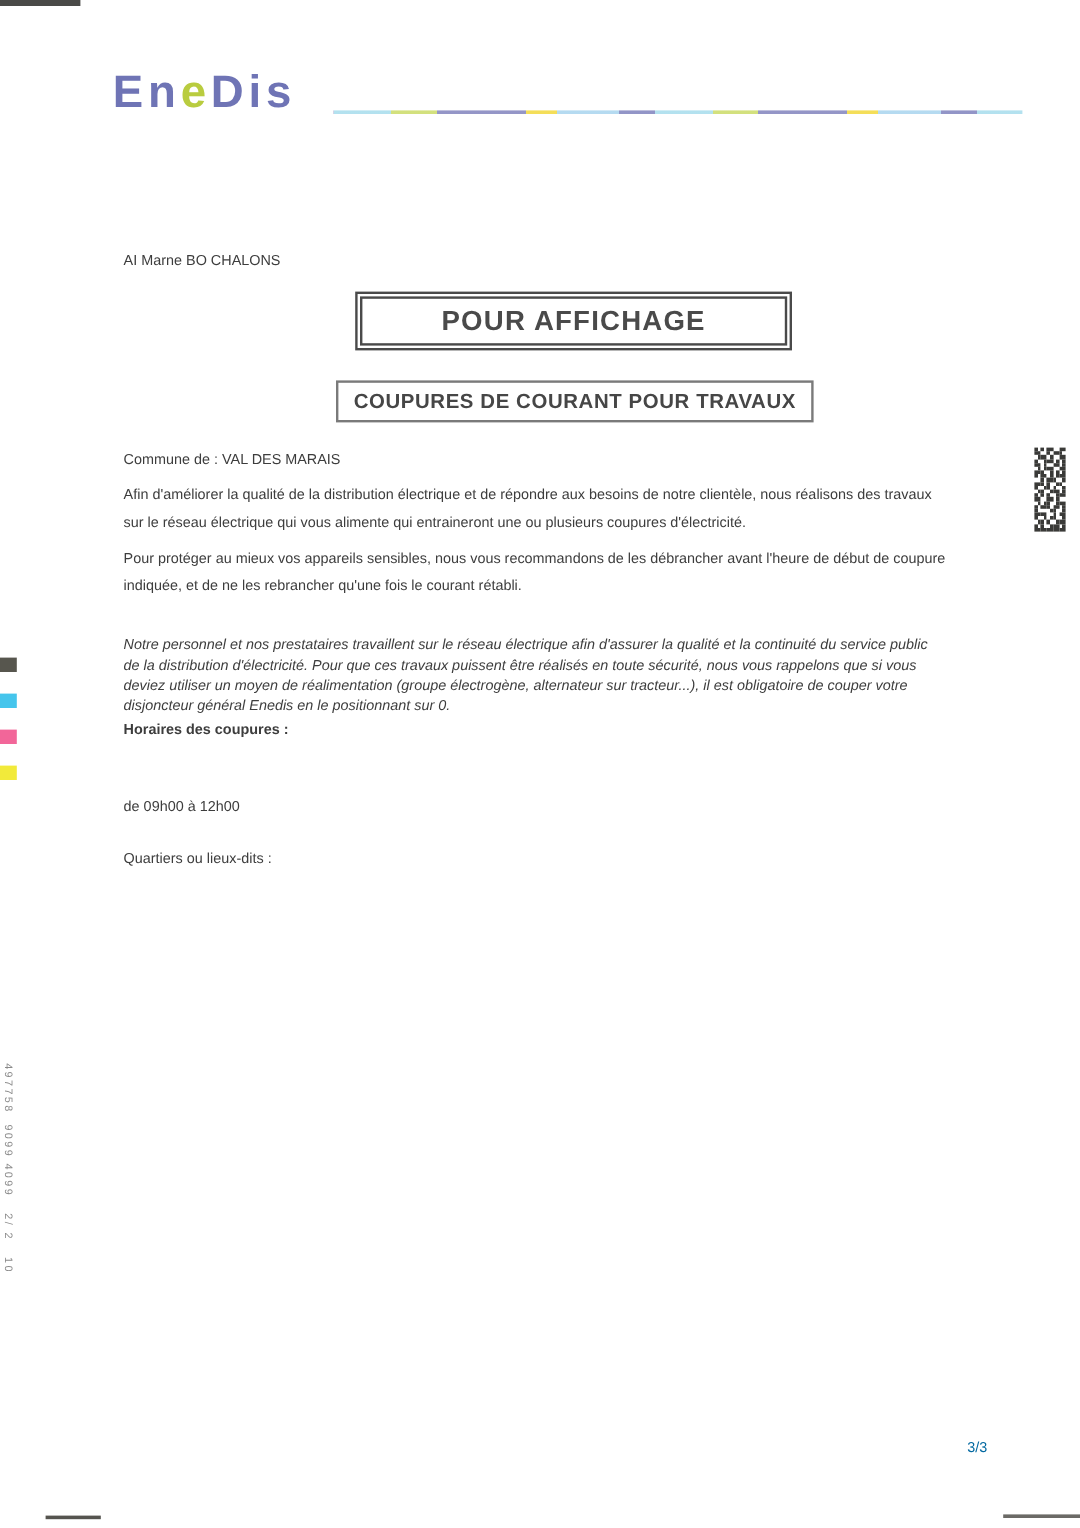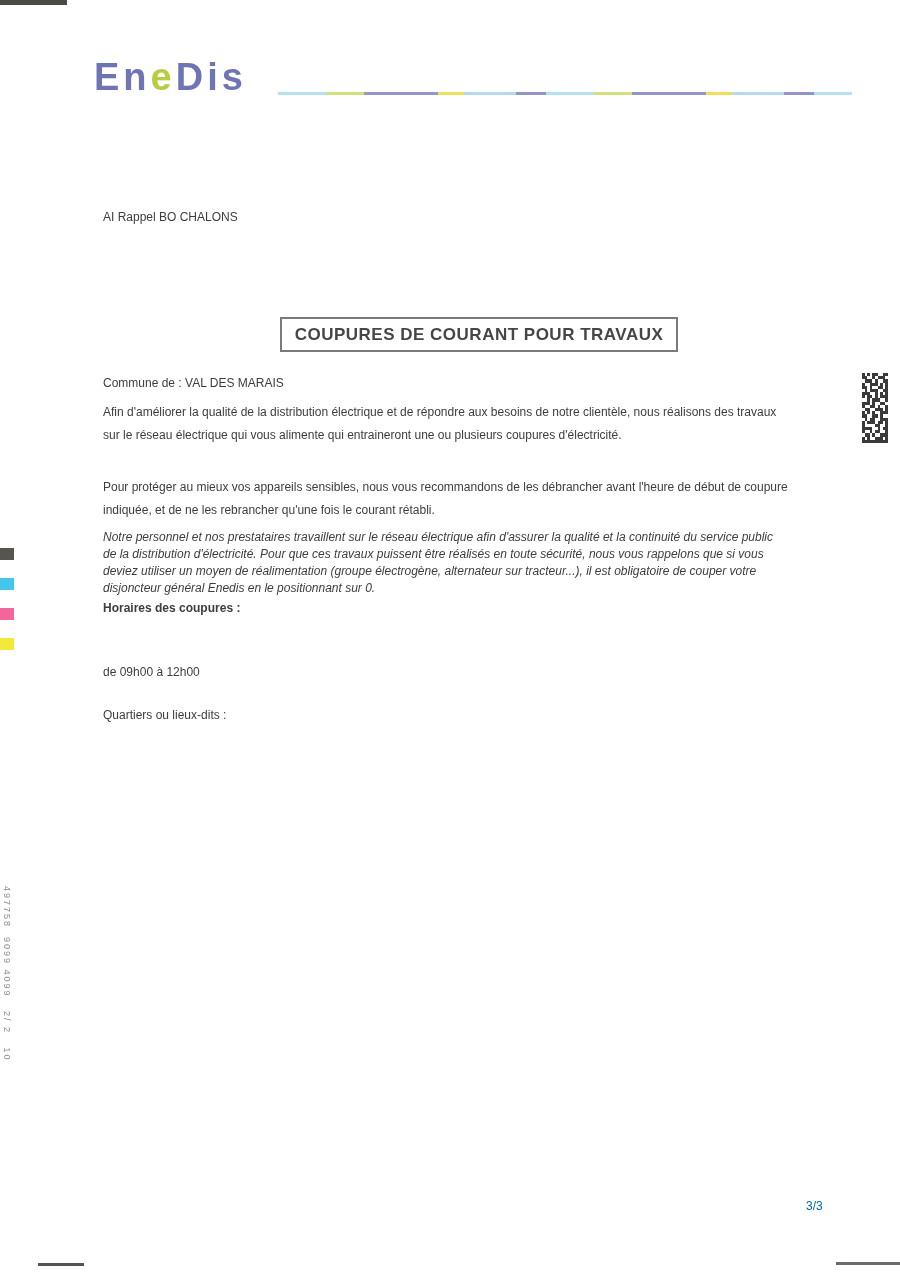--- a/index.html
+++ b/index.html
@@ -35,21 +35,21 @@
   }
   .banner2{
     position:absolute;left:280px;top:317px;width:394px;height:31px;
     border:2px solid #7a7a7a;display:flex;align-items:center;justify-content:center;
     font-size:17px;font-weight:bold;color:#464646;letter-spacing:.5px;
   }
 
   .bodytext{position:absolute;left:103px;width:726px;font-size:12px;white-space:pre-line;}
   .commune{top:376px;}
   .para1{top:401px;line-height:23px;}
-  .para2{top:454px;line-height:23px;margin-top:22px;}
+  .para2{top:454px;line-height:23px;}
   .rappel-title{top:511px;font-style:italic;text-decoration:underline;}
   .rappel-text{top:529px;line-height:17px;font-style:italic;}
   .horaires{top:601px;font-weight:bold;}
   .dateline{top:643px;}
   .timeline{top:665px;}
   .quartiers{top:708px;}
   .addr1{top:729px;}
   .addr2{top:750px;}
 
   
@@ -76,22 +76,25 @@
 
 <div class="page">
 
   <div class="scan-bar-top"></div>
 
   <div class="logo">
     <span class="lp">En</span><span class="lg">e</span><span class="lp">Dis</span>
   </div>
   <div class="divider"></div>
 
-  <div class="bodytext sender">AI Rappel BO CHALONS</div>
-
+  <div class="bodytext sender">AI Marne BO CHALONS</div>
+
+  <div class="banner1">
+    <span>POUR AFFICHAGE</span>
+  </div>
   <div class="banner2">
     <span>COUPURES DE COURANT POUR TRAVAUX</span>
   </div>
 
   <div class="bodytext commune">Commune de : VAL DES MARAIS</div>
   <div class="bodytext para1">Afin d'améliorer la qualité de la distribution électrique et de répondre aux besoins de notre clientèle, nous réalisons des travaux
 sur le réseau électrique qui vous alimente qui entraineront une ou plusieurs coupures d'électricité.</div>
   <div class="bodytext para2">Pour protéger au mieux vos appareils sensibles, nous vous recommandons de les débrancher avant l'heure de début de coupure
 indiquée, et de ne les rebrancher qu'une fois le courant rétabli.</div>
 

